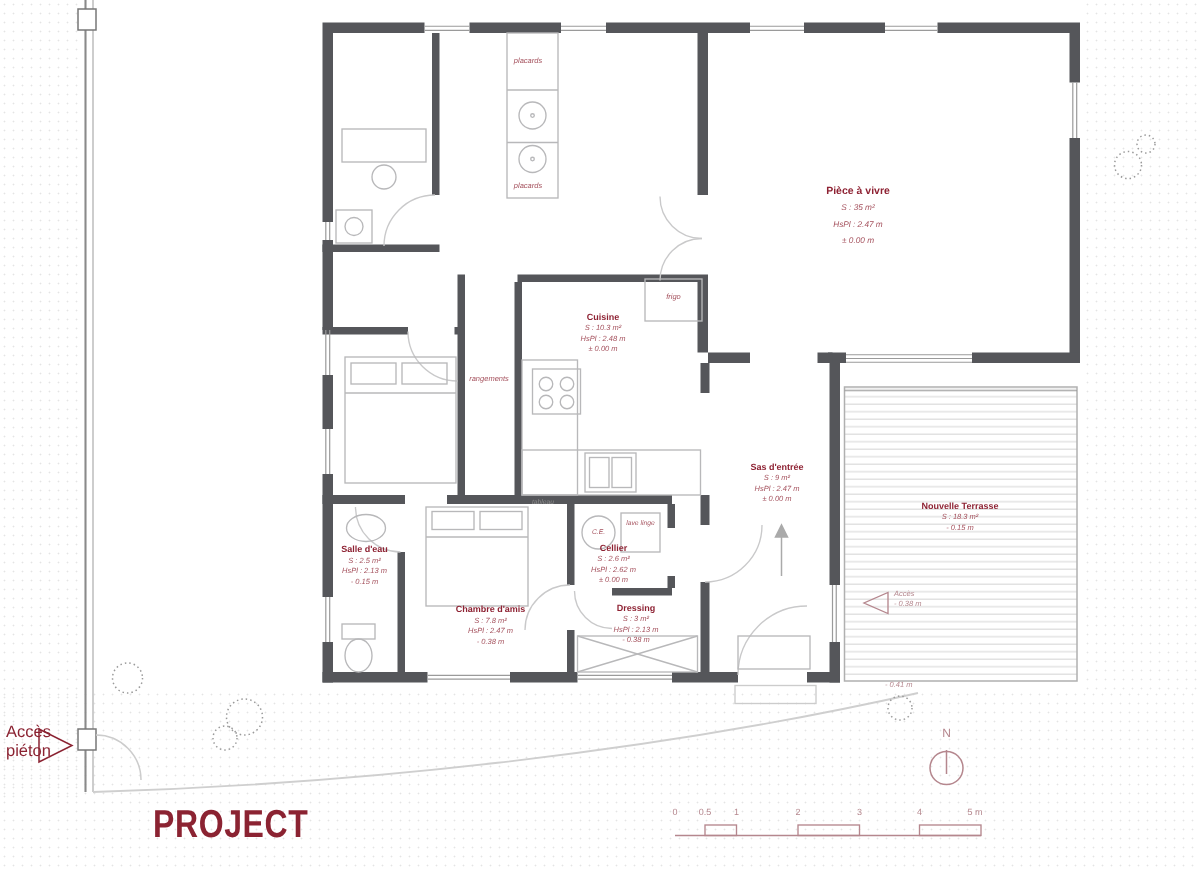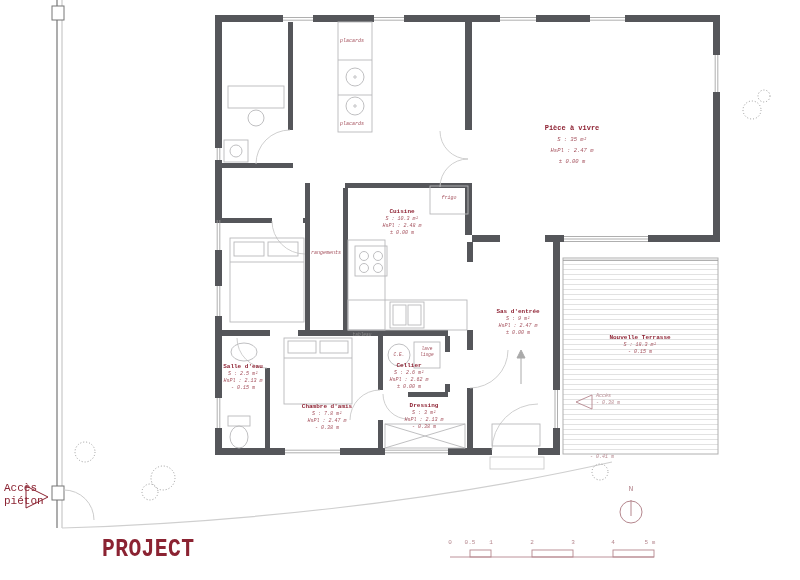--- a/index.html
+++ b/index.html
@@ -1,17 +1,17 @@
 <!DOCTYPE html>
 <html><head>
 <meta charset="utf-8">
 <style>
   html,body{margin:0;padding:0;background:#ffffff;}
   #canvas{position:relative;width:800px;height:580px;background:#ffffff;overflow:hidden;
-          font-family:Liberation Mono, monospace;}
+          font-family:Liberation Sans, sans-serif;}
   #plan-svg{position:absolute;left:0;top:0;}
   .gravel{position:absolute;background-image:radial-gradient(#c9c9c9 0.6px, rgba(0,0,0,0) 0.7px);
           background-size:6px 6px;opacity:.5;}
   .lbl{position:absolute;color:#a4505c;}
   .room-label{text-align:center;width:90px;}
   .rt{font-weight:bold;font-size:6px;color:#8e2233;line-height:8px;white-space:nowrap;}
   .rl{font-style:italic;font-size:5px;line-height:7px;white-space:nowrap;}
   .big .rt{font-size:7px;line-height:12px;}
   .big .rl{font-size:5.5px;line-height:11px;}
   .ann{font-style:italic;font-size:5px;color:#a4505c;text-align:center;}

